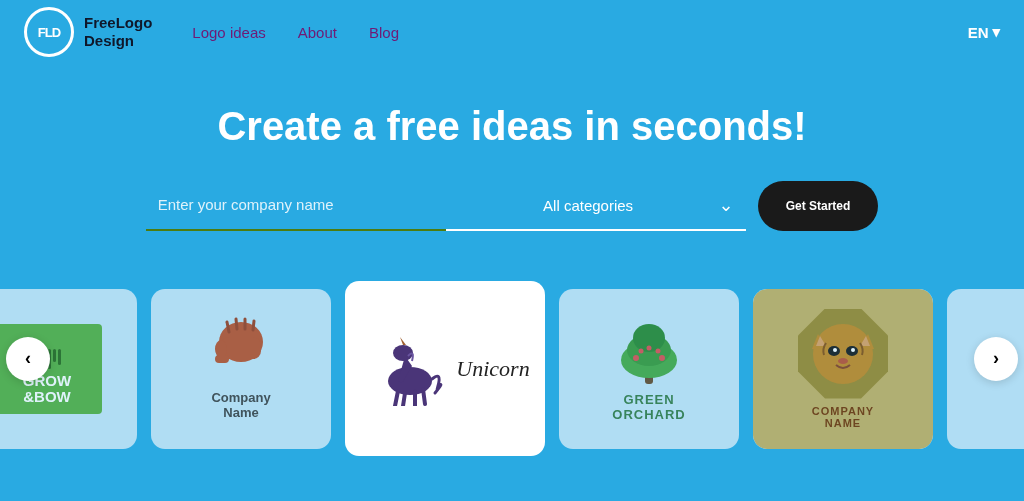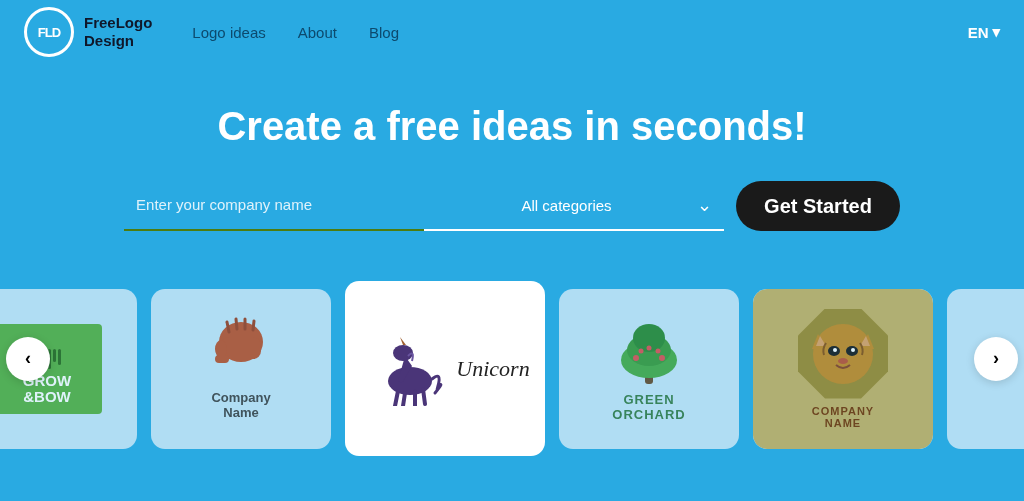--- a/index.html
+++ b/index.html
@@ -48,21 +48,21 @@
     }
     .logo-text span {
       display: block;
     }
     .nav-links {
       display: flex;
       gap: 32px;
       flex: 1;
     }
     .nav-link {
-      color: #0c4a6e;
+      color: #701a75;
       text-decoration: none;
       font-size: 15px;
       font-weight: 500;
     }
     .nav-right {
       display: flex;
       align-items: center;
       gap: 4px;
       color: white;
       font-size: 15px;
@@ -126,21 +126,21 @@
       font-size: 18px;
     }
     .get-started-btn {
       margin-left: 12px;
       height: 50px;
       padding: 0 28px;
       background: #1a1a1a;
       color: white;
       border: none;
       border-radius: 30px;
-      font-size: 20px;
+      font-size: 12px;
       font-weight: 700;
       cursor: pointer;
       white-space: nowrap;
     }
 
     
     .carousel-section {
       padding: 20px 0 0;
       position: relative;
       display: flex;

